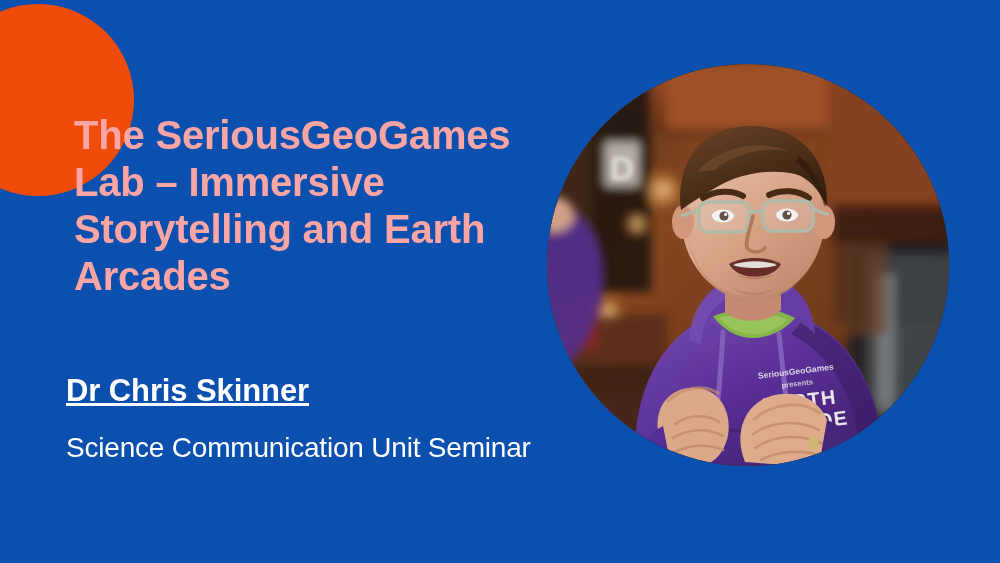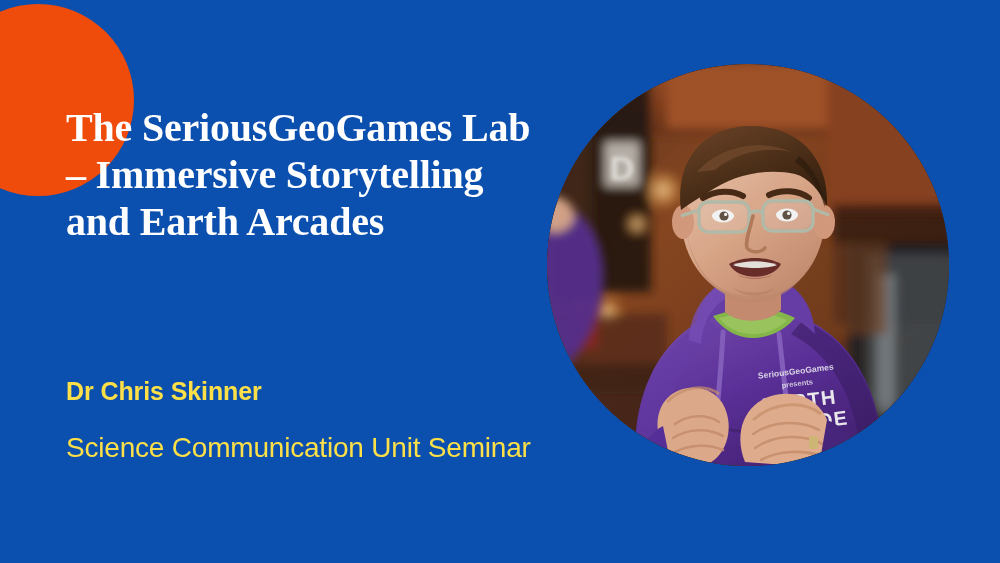--- a/index.html
+++ b/index.html
@@ -35,53 +35,53 @@
   
   #text-column {
     position: absolute;
     left: 66px;
     top: 104px;
     width: 470px;
     z-index: 3;
   }
 
   #title {
-    color: #ffffff;
+    color: #fca5a5;
     font-size: 40px;
     line-height: 47px;
     font-weight: 600;
     letter-spacing: -0.2px;
-    margin: 0;
+    margin: 8px;
     white-space: pre-line;
-    font-family: Liberation Serif, serif;
   }
 
   #speaker-block {
     position: absolute;
     left: 66px;
     top: 376px;
     width: 560px;
     z-index: 3;
   }
 
   #speaker-name {
-    color: #fde047;
-    font-size: 25px;
+    color: #ffffff;
+    font-size: 31px;
     line-height: 30px;
     font-weight: 700;
     letter-spacing: -0.1px;
     margin: 0;
+    text-decoration: underline;
   }
 
   #event-lines {
     margin-top: 23px;
   }
 
   .event-line {
-    color: #fde047;
+    color: #ffffff;
     font-size: 28px;
     line-height: 37px;
     font-weight: 500;
     letter-spacing: -0.2px;
   }
 
   
   #photo-circle {
     position: absolute;
     left: 547px;

